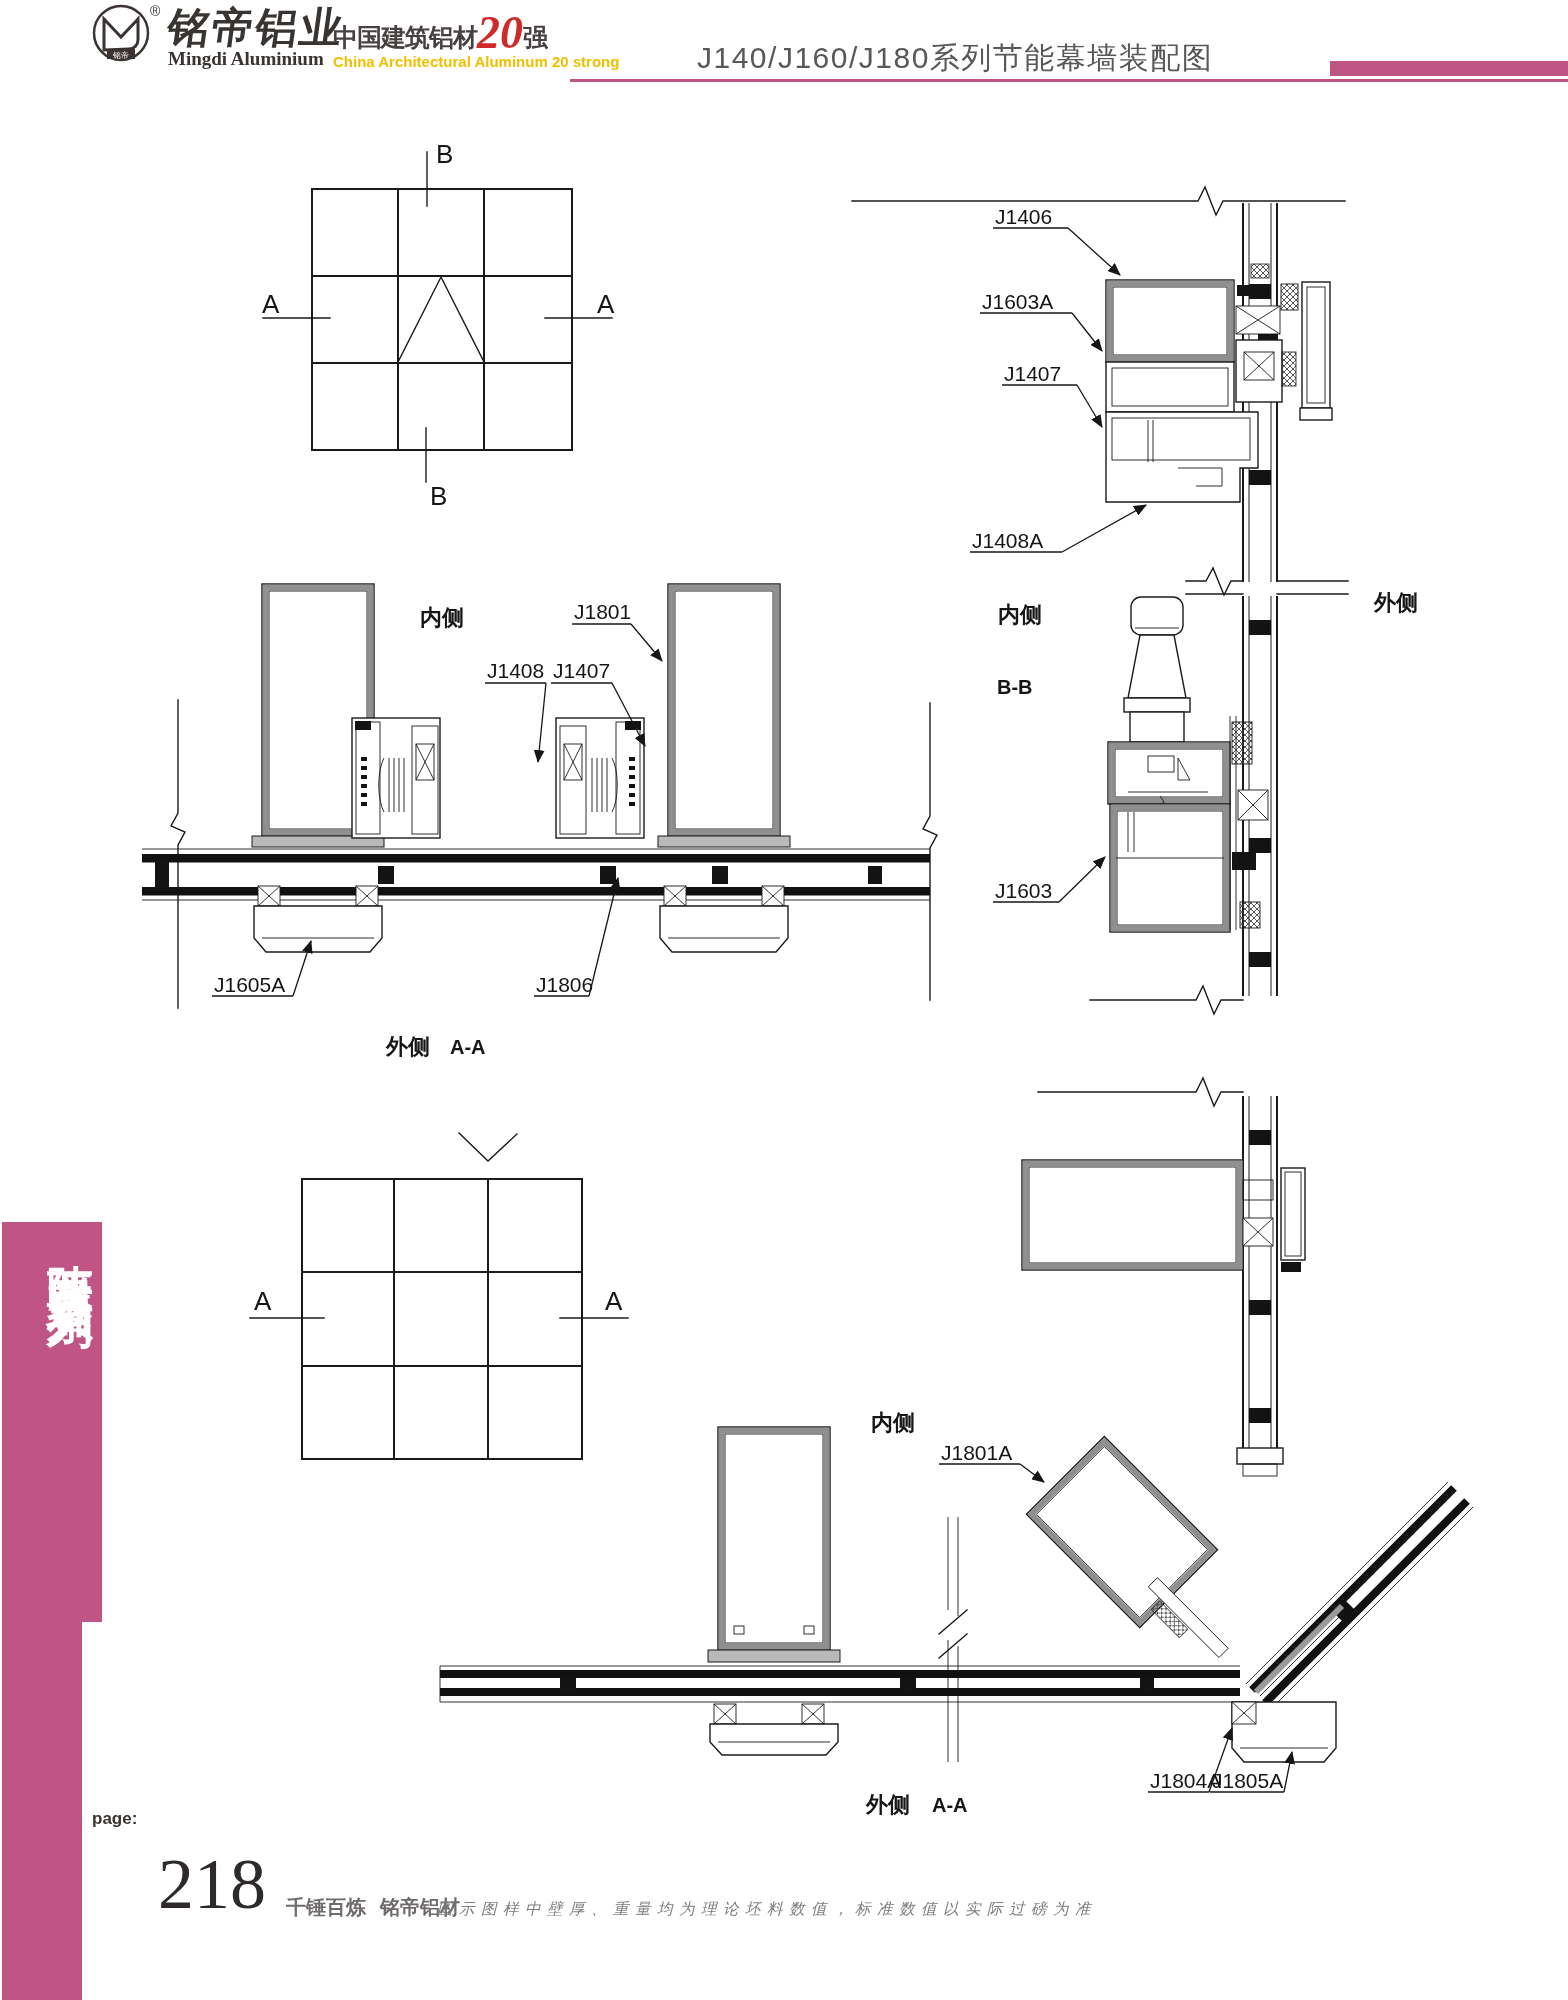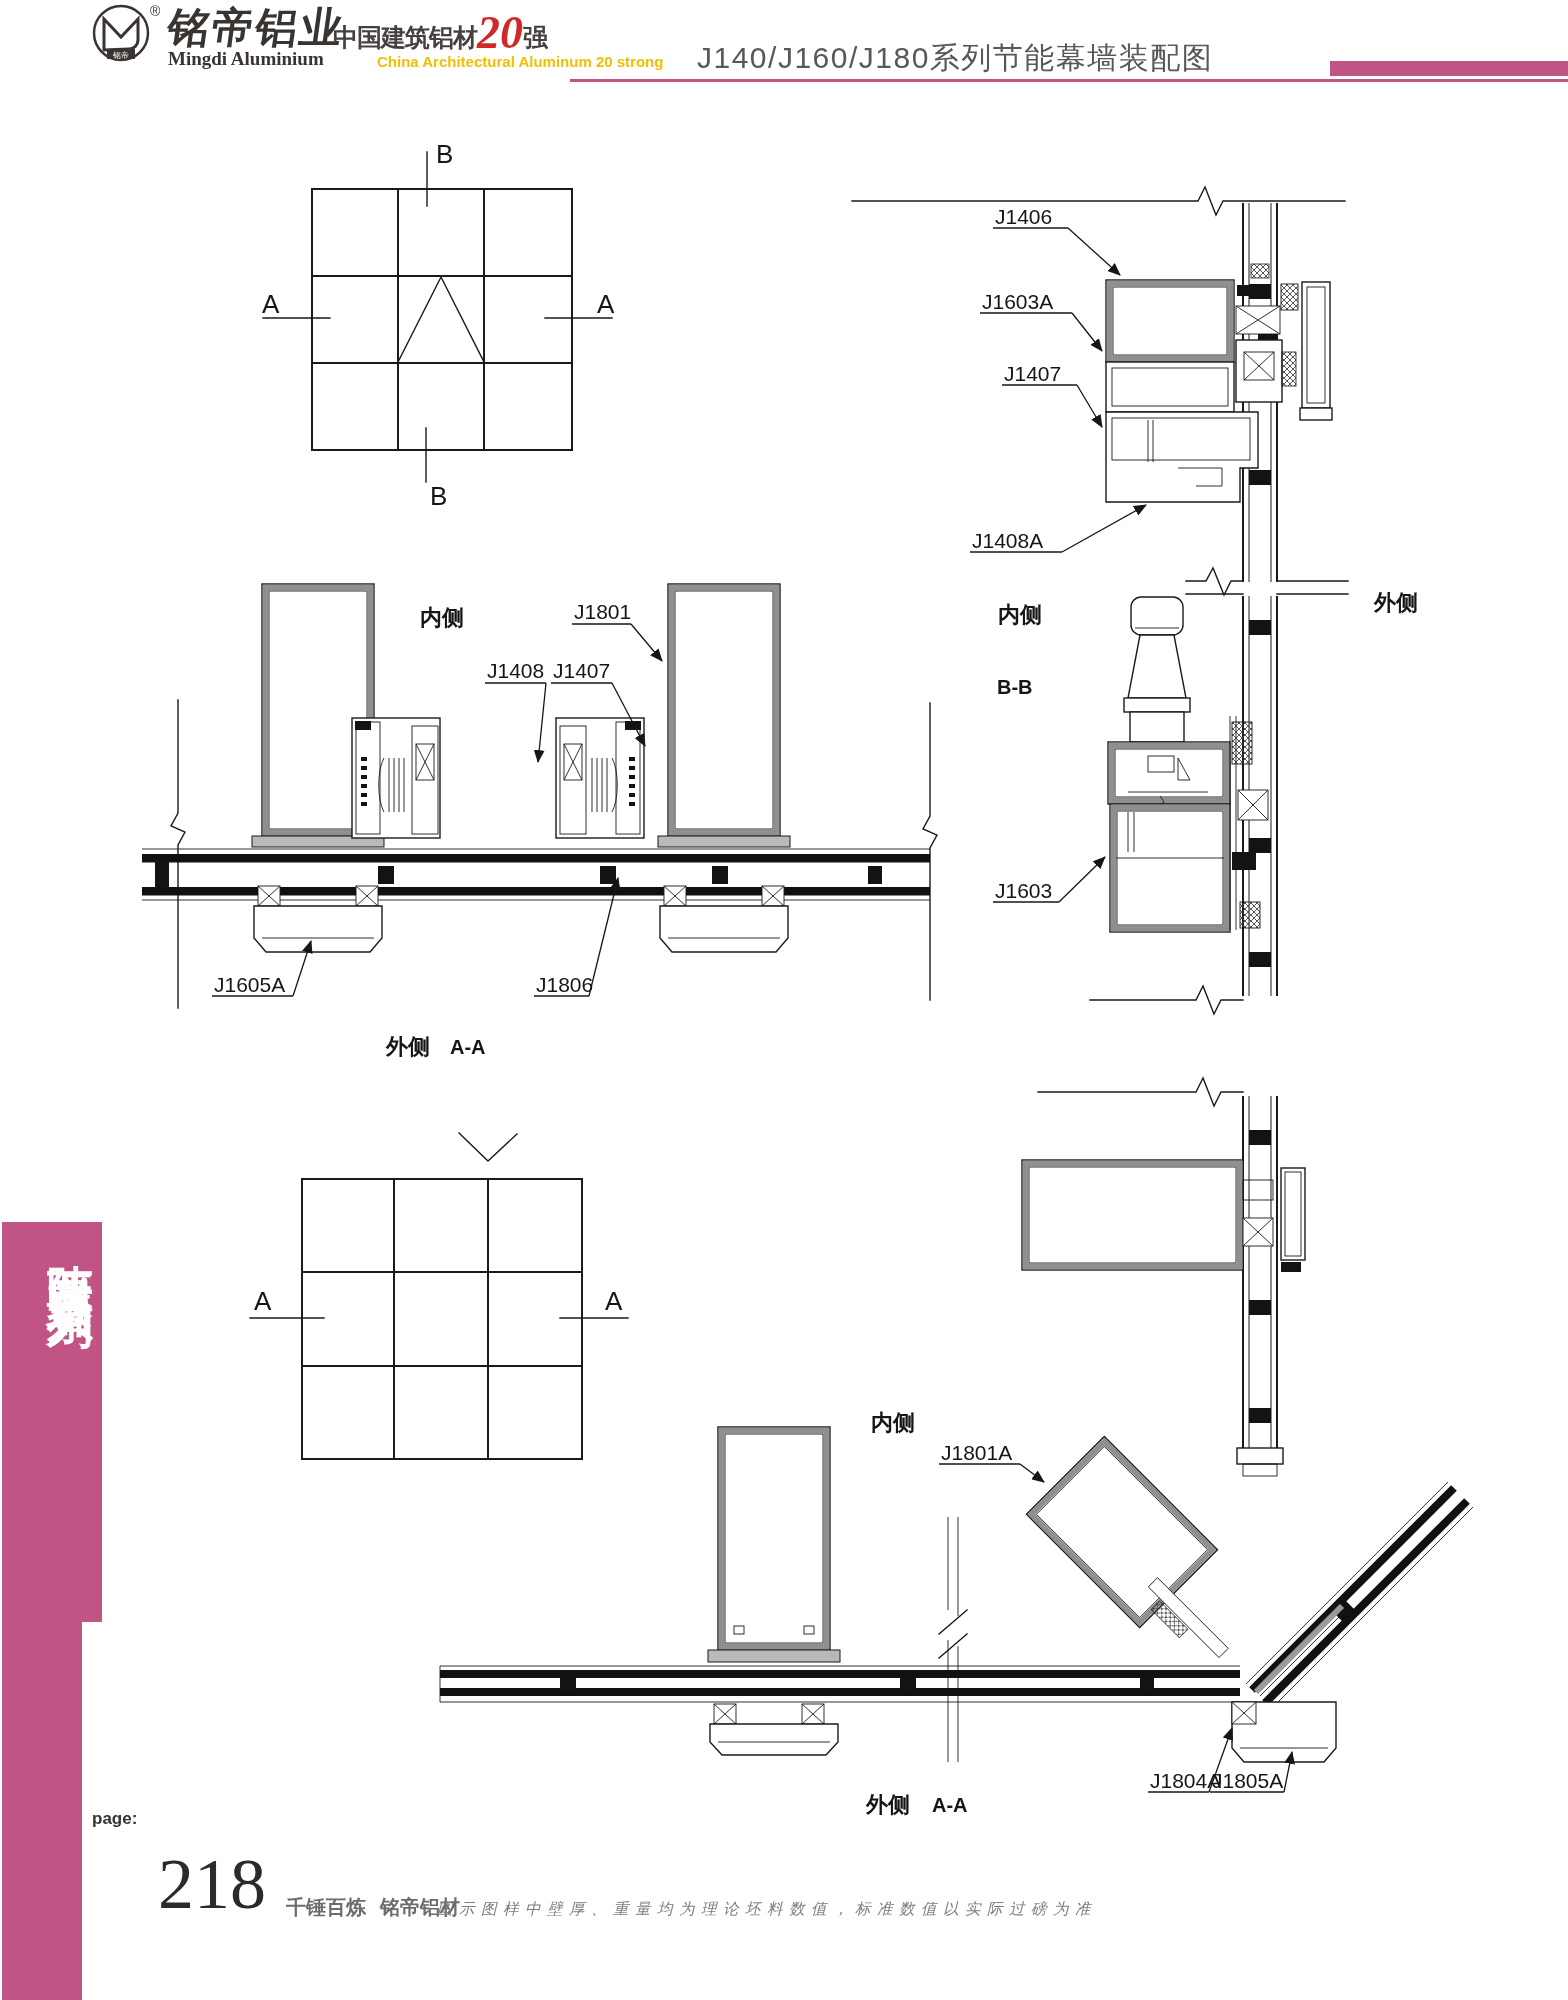--- a/index.html
+++ b/index.html
@@ -12,21 +12,21 @@
   .abs{position:absolute;}
   
   .brand-cn{left:168px;top:0px;font-size:42px;font-weight:900;color:#383432;
             transform:skewX(-8deg);letter-spacing:2px;}
   .brand-en{left:168px;top:48px;font-size:19px;font-weight:bold;
             font-family:"Liberation Serif",serif;color:#3a3332;}
   .honor{left:333px;top:22px;white-space:nowrap;}
   .honor .cn{font-size:25px;font-weight:900;color:#474040;letter-spacing:-1px;vertical-align:top;line-height:30px;}
   .honor .num{font-size:46px;font-weight:bold;font-style:italic;color:var(--honor-red);
               font-family:"Liberation Serif",serif;line-height:34px;vertical-align:top;position:relative;top:-6px;}
-  .honor-en{left:333px;top:53px;font-size:15px;font-weight:bold;color:var(--honor-yellow);letter-spacing:0px;margin-left:44px;}
+  .honor-en{left:333px;top:53px;font-size:15px;font-weight:bold;color:var(--honor-yellow);letter-spacing:0px;}
   .page-title{left:697px;top:38px;font-size:30px;font-weight:400;color:var(--title-gray);
               letter-spacing:1.5px;white-space:nowrap;}
   .pink-bar{left:1330px;top:61px;width:238px;height:15px;background:var(--accent-pink);}
   .pink-line{left:570px;top:79px;width:998px;height:2.5px;background:var(--accent-pink);}
   
   .side-bar{left:2px;top:1222px;width:80px;height:778px;background:var(--accent-pink);}
   .side-text-block{left:40px;top:1222px;width:62px;height:400px;background:var(--accent-pink);}
   .side-text{writing-mode:vertical-rl;font-size:46px;font-weight:800;color:#ffffff;
              line-height:62px;padding-top:6px;margin:0 auto;letter-spacing:8px;}
   

